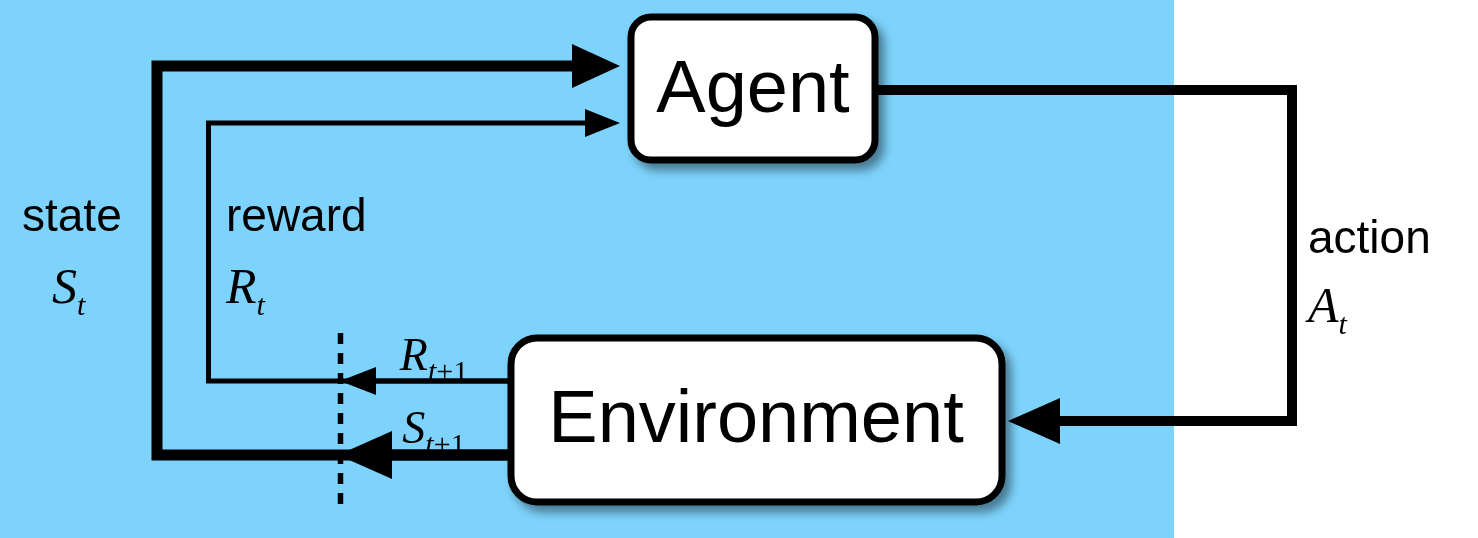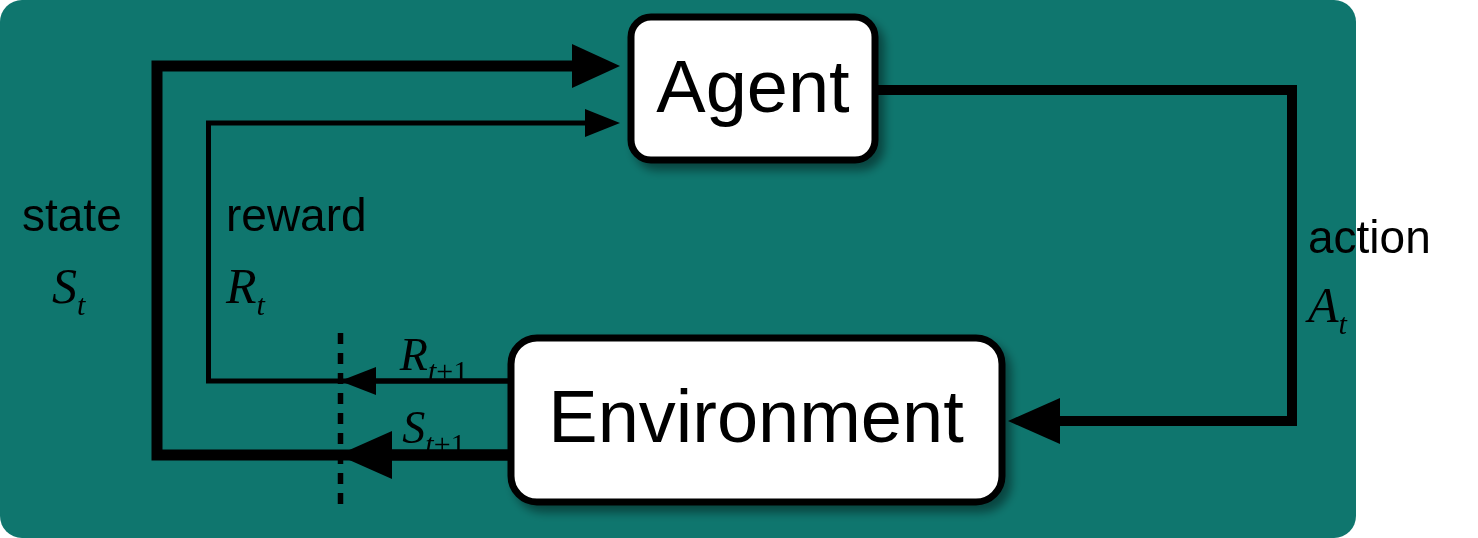--- a/index.html
+++ b/index.html
@@ -8,24 +8,23 @@
     background: #ffffff;
   }
   body {
     width: 1478px;
     height: 538px;
     overflow: hidden;
     font-family: "Liberation Sans", sans-serif;
   }
   #diagram-root {
     position: relative;
-    width: 1356px;
+    width: 1174px;
     height: 538px;
-    background: #0f766e;
-    border-radius: 22px;
+    background: #7dd3fc;
   }
   svg.diagram-svg {
     position: absolute;
     top: 0;
     left: 0;
     width: 1478px;
     height: 538px;
     display: block;
   }
   .node-label {

